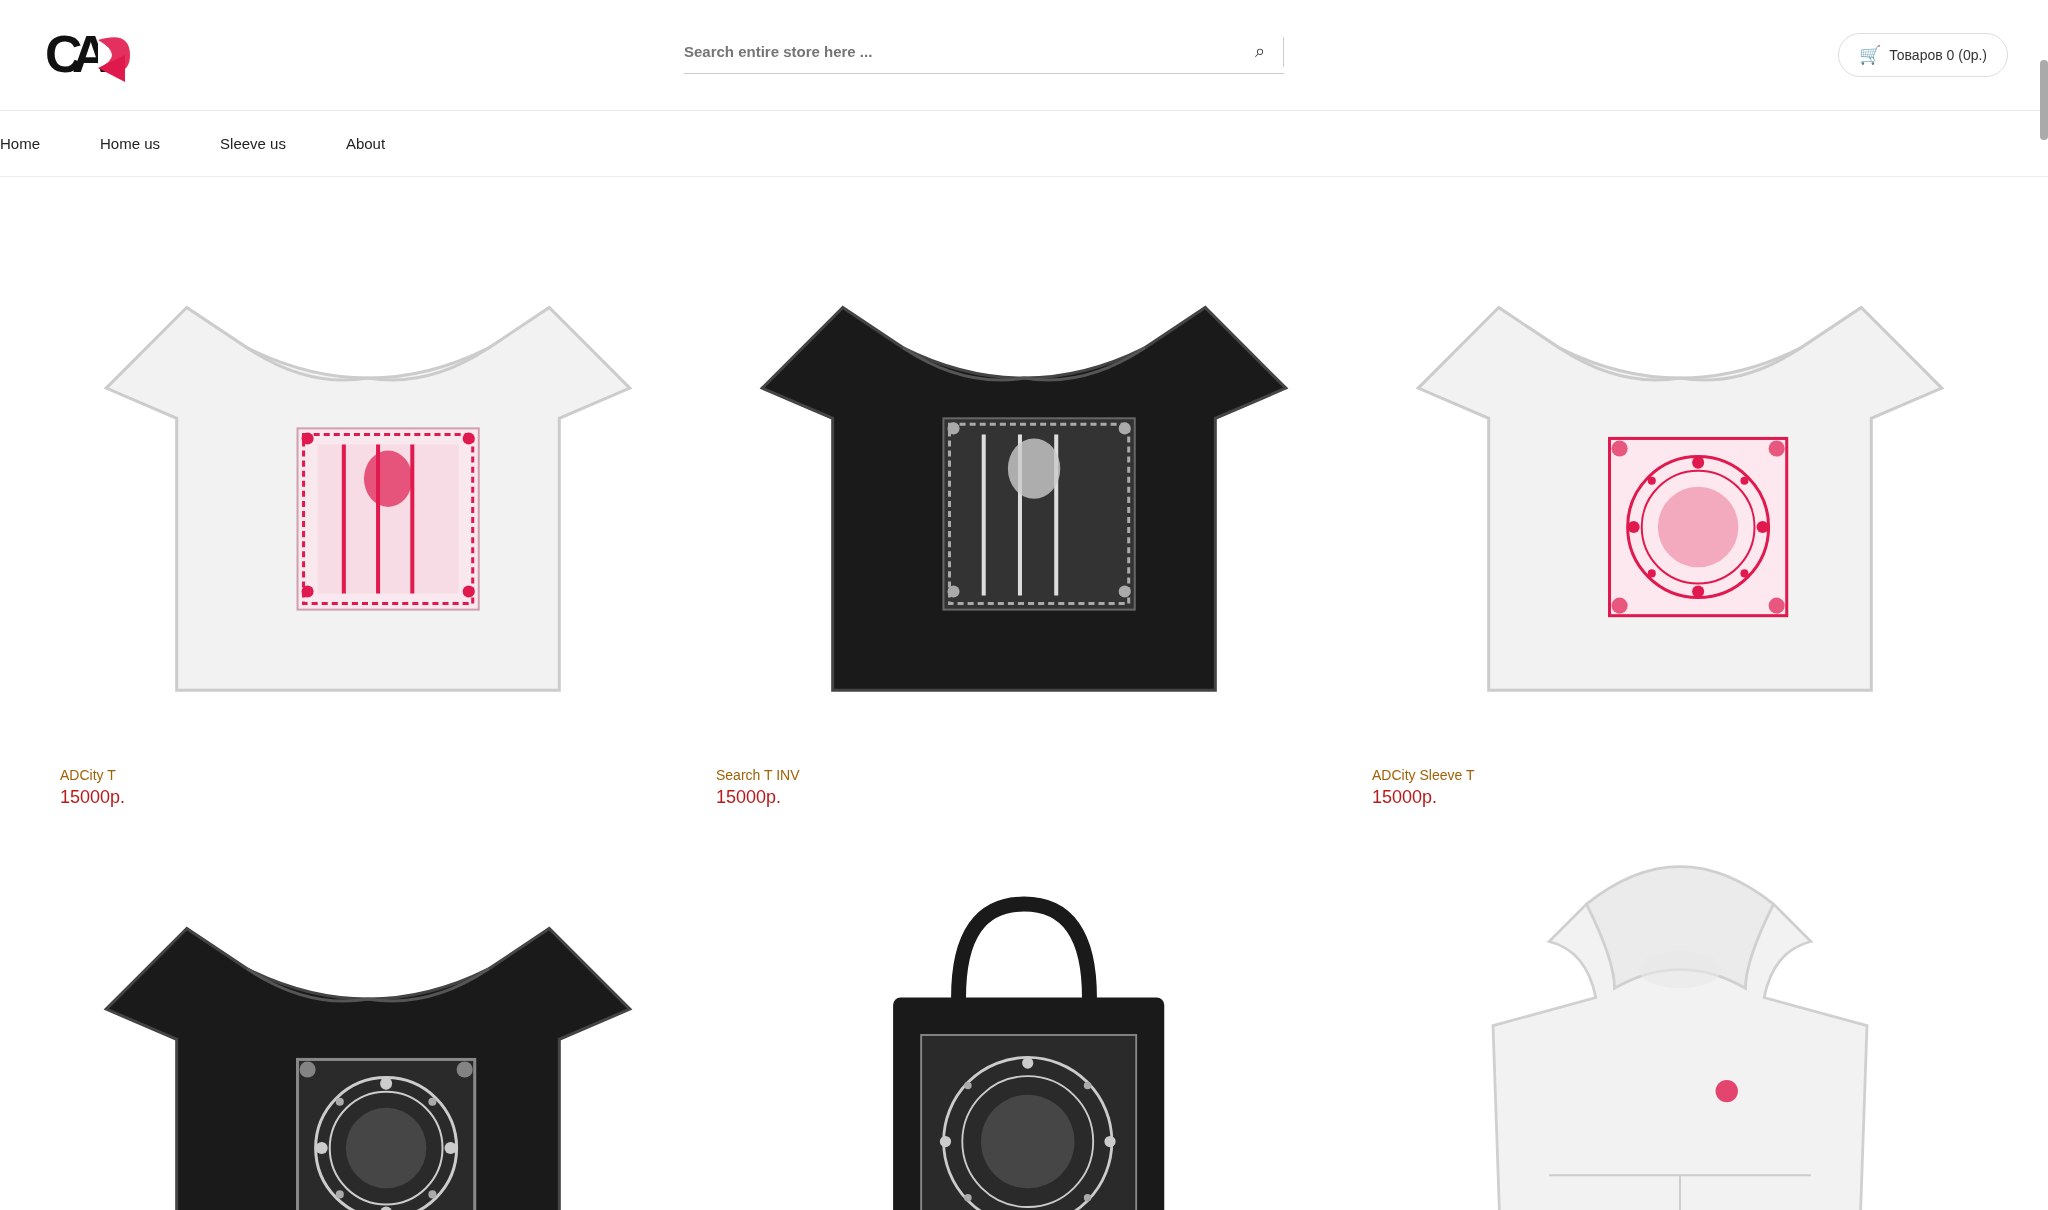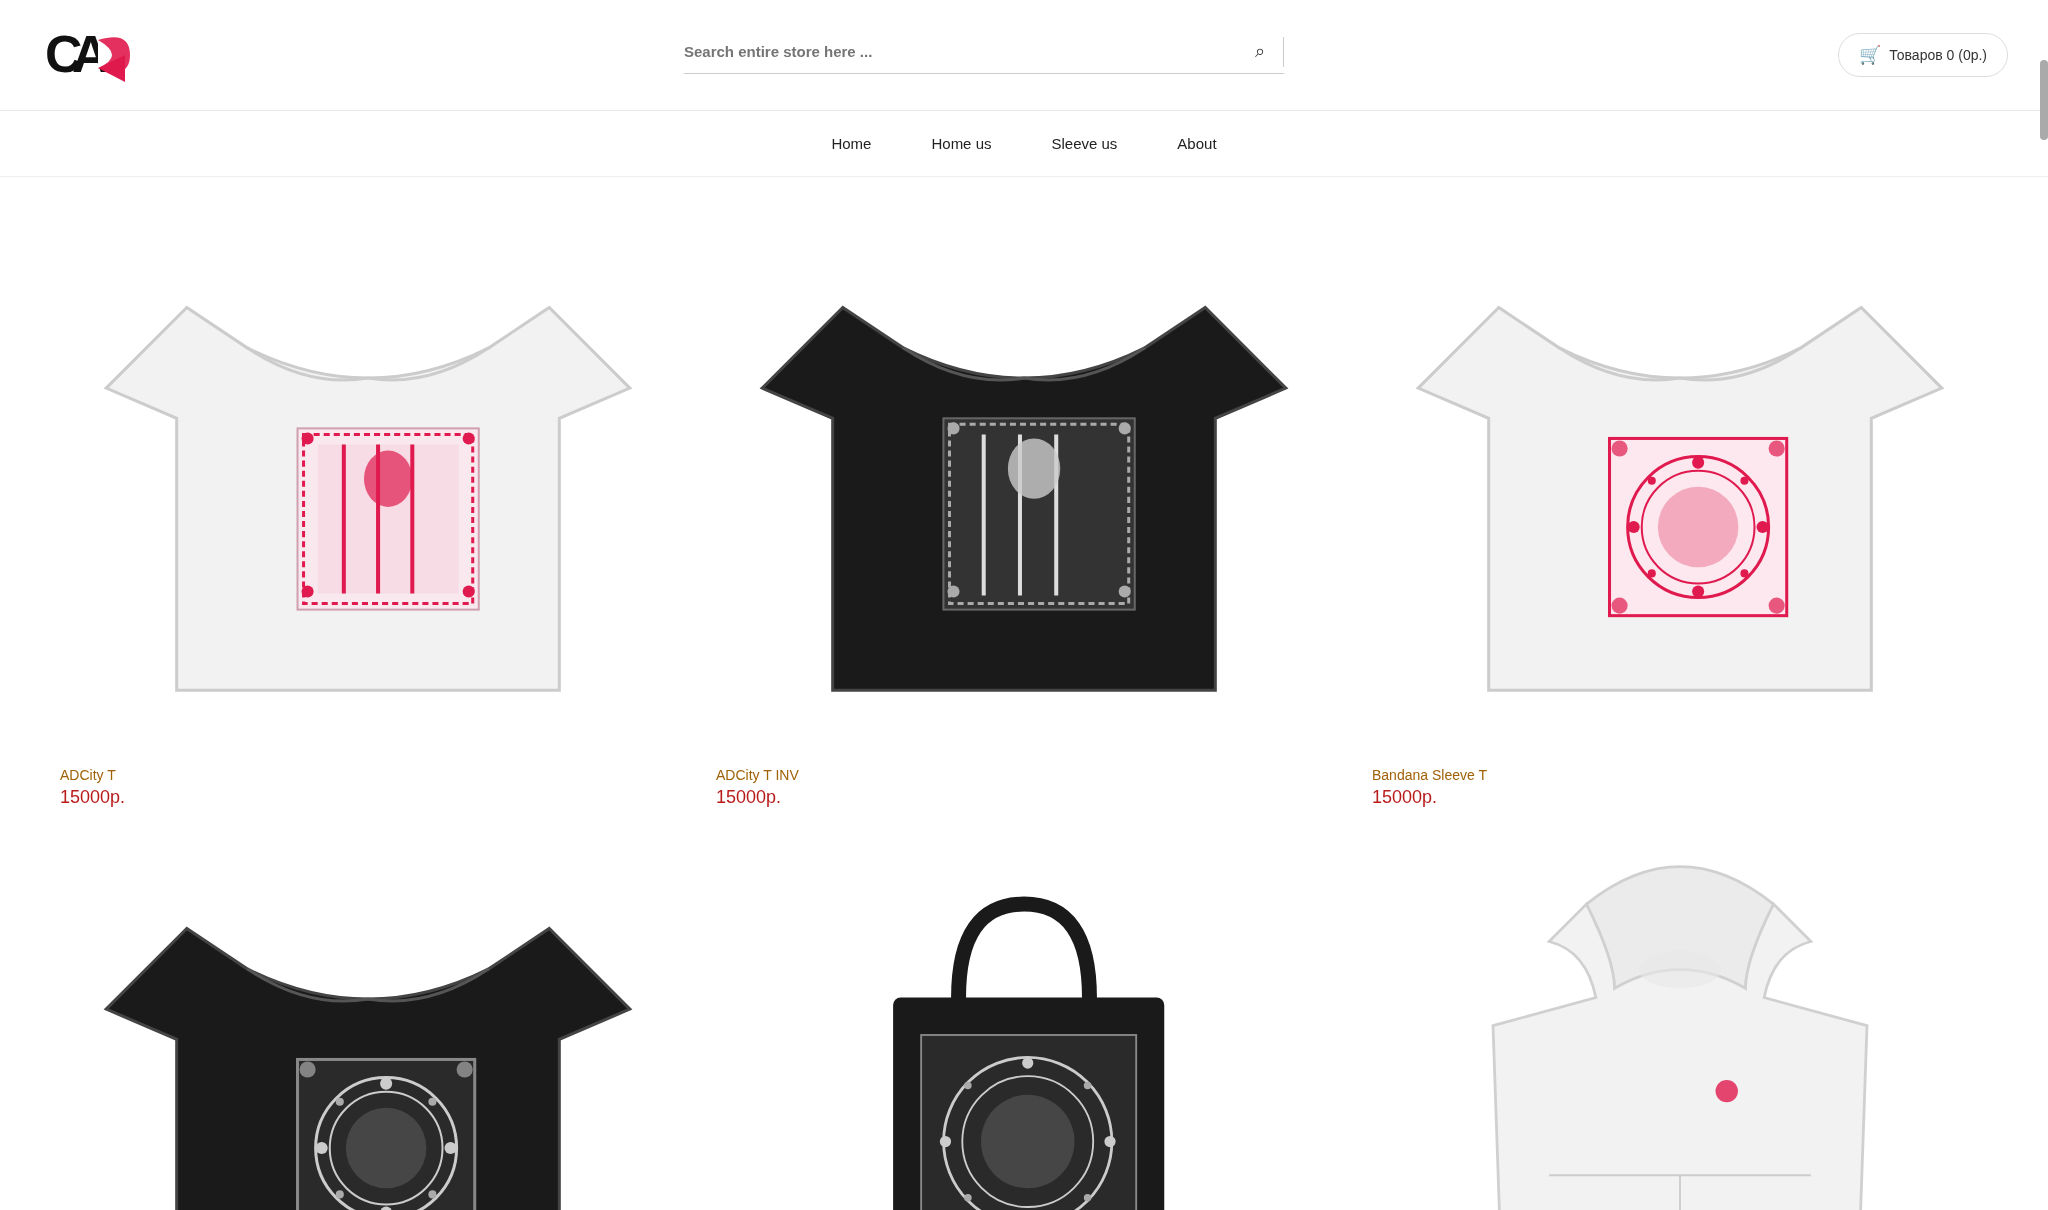--- a/index.html
+++ b/index.html
@@ -61,21 +61,20 @@
       cursor: pointer;
       font-size: 14px;
       color: #333;
       white-space: nowrap;
     }
     .cart-icon { font-size: 18px; }
 
     
     .nav {
       display: flex;
-      justify-content: center;
       gap: 60px;
       padding: 20px 0;
       border-bottom: 1px solid #eee;
     }
     .nav-item {
       font-size: 15px;
       color: #222;
       cursor: pointer;
       text-decoration: none;
       padding: 4px 0;
@@ -210,21 +209,21 @@
         <line x1="130" y1="103" x2="130" y2="183" stroke="#ddd" stroke-width="2"></line>
         <line x1="148" y1="103" x2="148" y2="183" stroke="#ddd" stroke-width="2"></line>
         <line x1="166" y1="103" x2="166" y2="183" stroke="#ddd" stroke-width="2"></line>
         <ellipse cx="155" cy="120" rx="13" ry="15" fill="#ccc" opacity="0.8"></ellipse>
         <circle cx="115" cy="100" r="3" fill="#aaa"></circle>
         <circle cx="200" cy="100" r="3" fill="#aaa"></circle>
         <circle cx="115" cy="181" r="3" fill="#aaa"></circle>
         <circle cx="200" cy="181" r="3" fill="#aaa"></circle>
       </svg>
     </div>
-    <div class="product-name">ADCity T INV</div>
+    <div class="product-name">Search T INV</div>
     <div class="product-price">15000р.</div>
   </div>
 
   <div class="product-card">
     <div class="product-image-wrapper">
       <svg viewBox="0 0 300 260" xmlns="http://www.w3.org/2000/svg">
 
         <path d="M60,40 L20,80 L55,95 L55,230 L245,230 L245,95 L280,80 L240,40 L210,60 Q180,75 150,75 Q120,75 90,60 Z" fill="#f2f2f2" stroke="#ccc" stroke-width="1.5"></path>
         <path d="M90,60 Q120,80 150,75 Q180,80 210,60" fill="none" stroke="#ccc" stroke-width="1.5"></path>
 
@@ -242,21 +241,21 @@
         <circle cx="182" cy="126" r="2" fill="#e0194e"></circle>
         <circle cx="136" cy="172" r="2" fill="#e0194e"></circle>
         <circle cx="182" cy="172" r="2" fill="#e0194e"></circle>
 
         <circle cx="120" cy="110" r="4" fill="#e0194e" opacity="0.7"></circle>
         <circle cx="198" cy="110" r="4" fill="#e0194e" opacity="0.7"></circle>
         <circle cx="120" cy="188" r="4" fill="#e0194e" opacity="0.7"></circle>
         <circle cx="198" cy="188" r="4" fill="#e0194e" opacity="0.7"></circle>
       </svg>
     </div>
-    <div class="product-name">Bandana Sleeve T</div>
+    <div class="product-name">ADCity Sleeve T</div>
     <div class="product-price">15000р.</div>
   </div>
 
   <div class="product-card">
     <div class="product-image-wrapper">
       <svg viewBox="0 0 300 260" xmlns="http://www.w3.org/2000/svg">
 
         <path d="M60,40 L20,80 L55,95 L55,230 L245,230 L245,95 L280,80 L240,40 L210,60 Q180,75 150,75 Q120,75 90,60 Z" fill="#1a1a1a" stroke="#444" stroke-width="1.5"></path>
         <path d="M90,60 Q120,80 150,75 Q180,80 210,60" fill="none" stroke="#555" stroke-width="1.5"></path>
 

